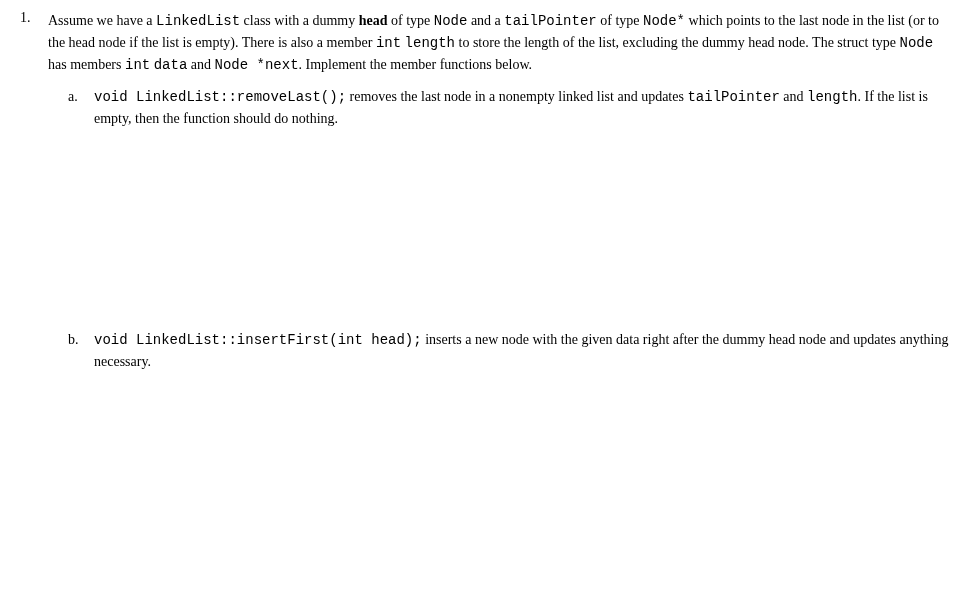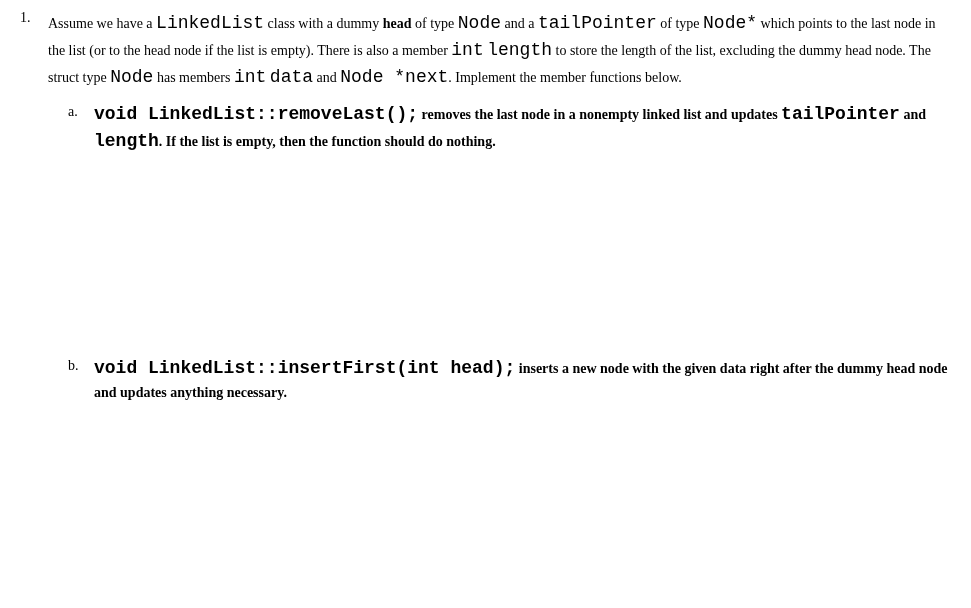--- a/index.html
+++ b/index.html
@@ -38,21 +38,21 @@
       flex: 1;
       line-height: 1.5;
     }
 
     .question-body p {
       margin-bottom: 10px;
     }
 
     code, .mono {
       font-family: "Courier New", Courier, monospace;
-      font-size: 18px;
+      font-size: 14px;
       text-align: center;
     }
 
     .sub-items {
       margin-top: 10px;
       margin-left: 20px;
     }
 
     .sub-item {
       display: flex;
@@ -62,21 +62,20 @@
 
     .sub-item-label {
       min-width: 16px;
       font-family: "Times New Roman", Times, serif;
       font-size: 14px;
     }
 
     .sub-item-body {
       flex: 1;
       line-height: 1.5;
-      font-weight: bold;
     }
 
     .spacer {
       height: 180px;
     }
   </style>
 </head>
 <body>
 
 <div class="page-content">

